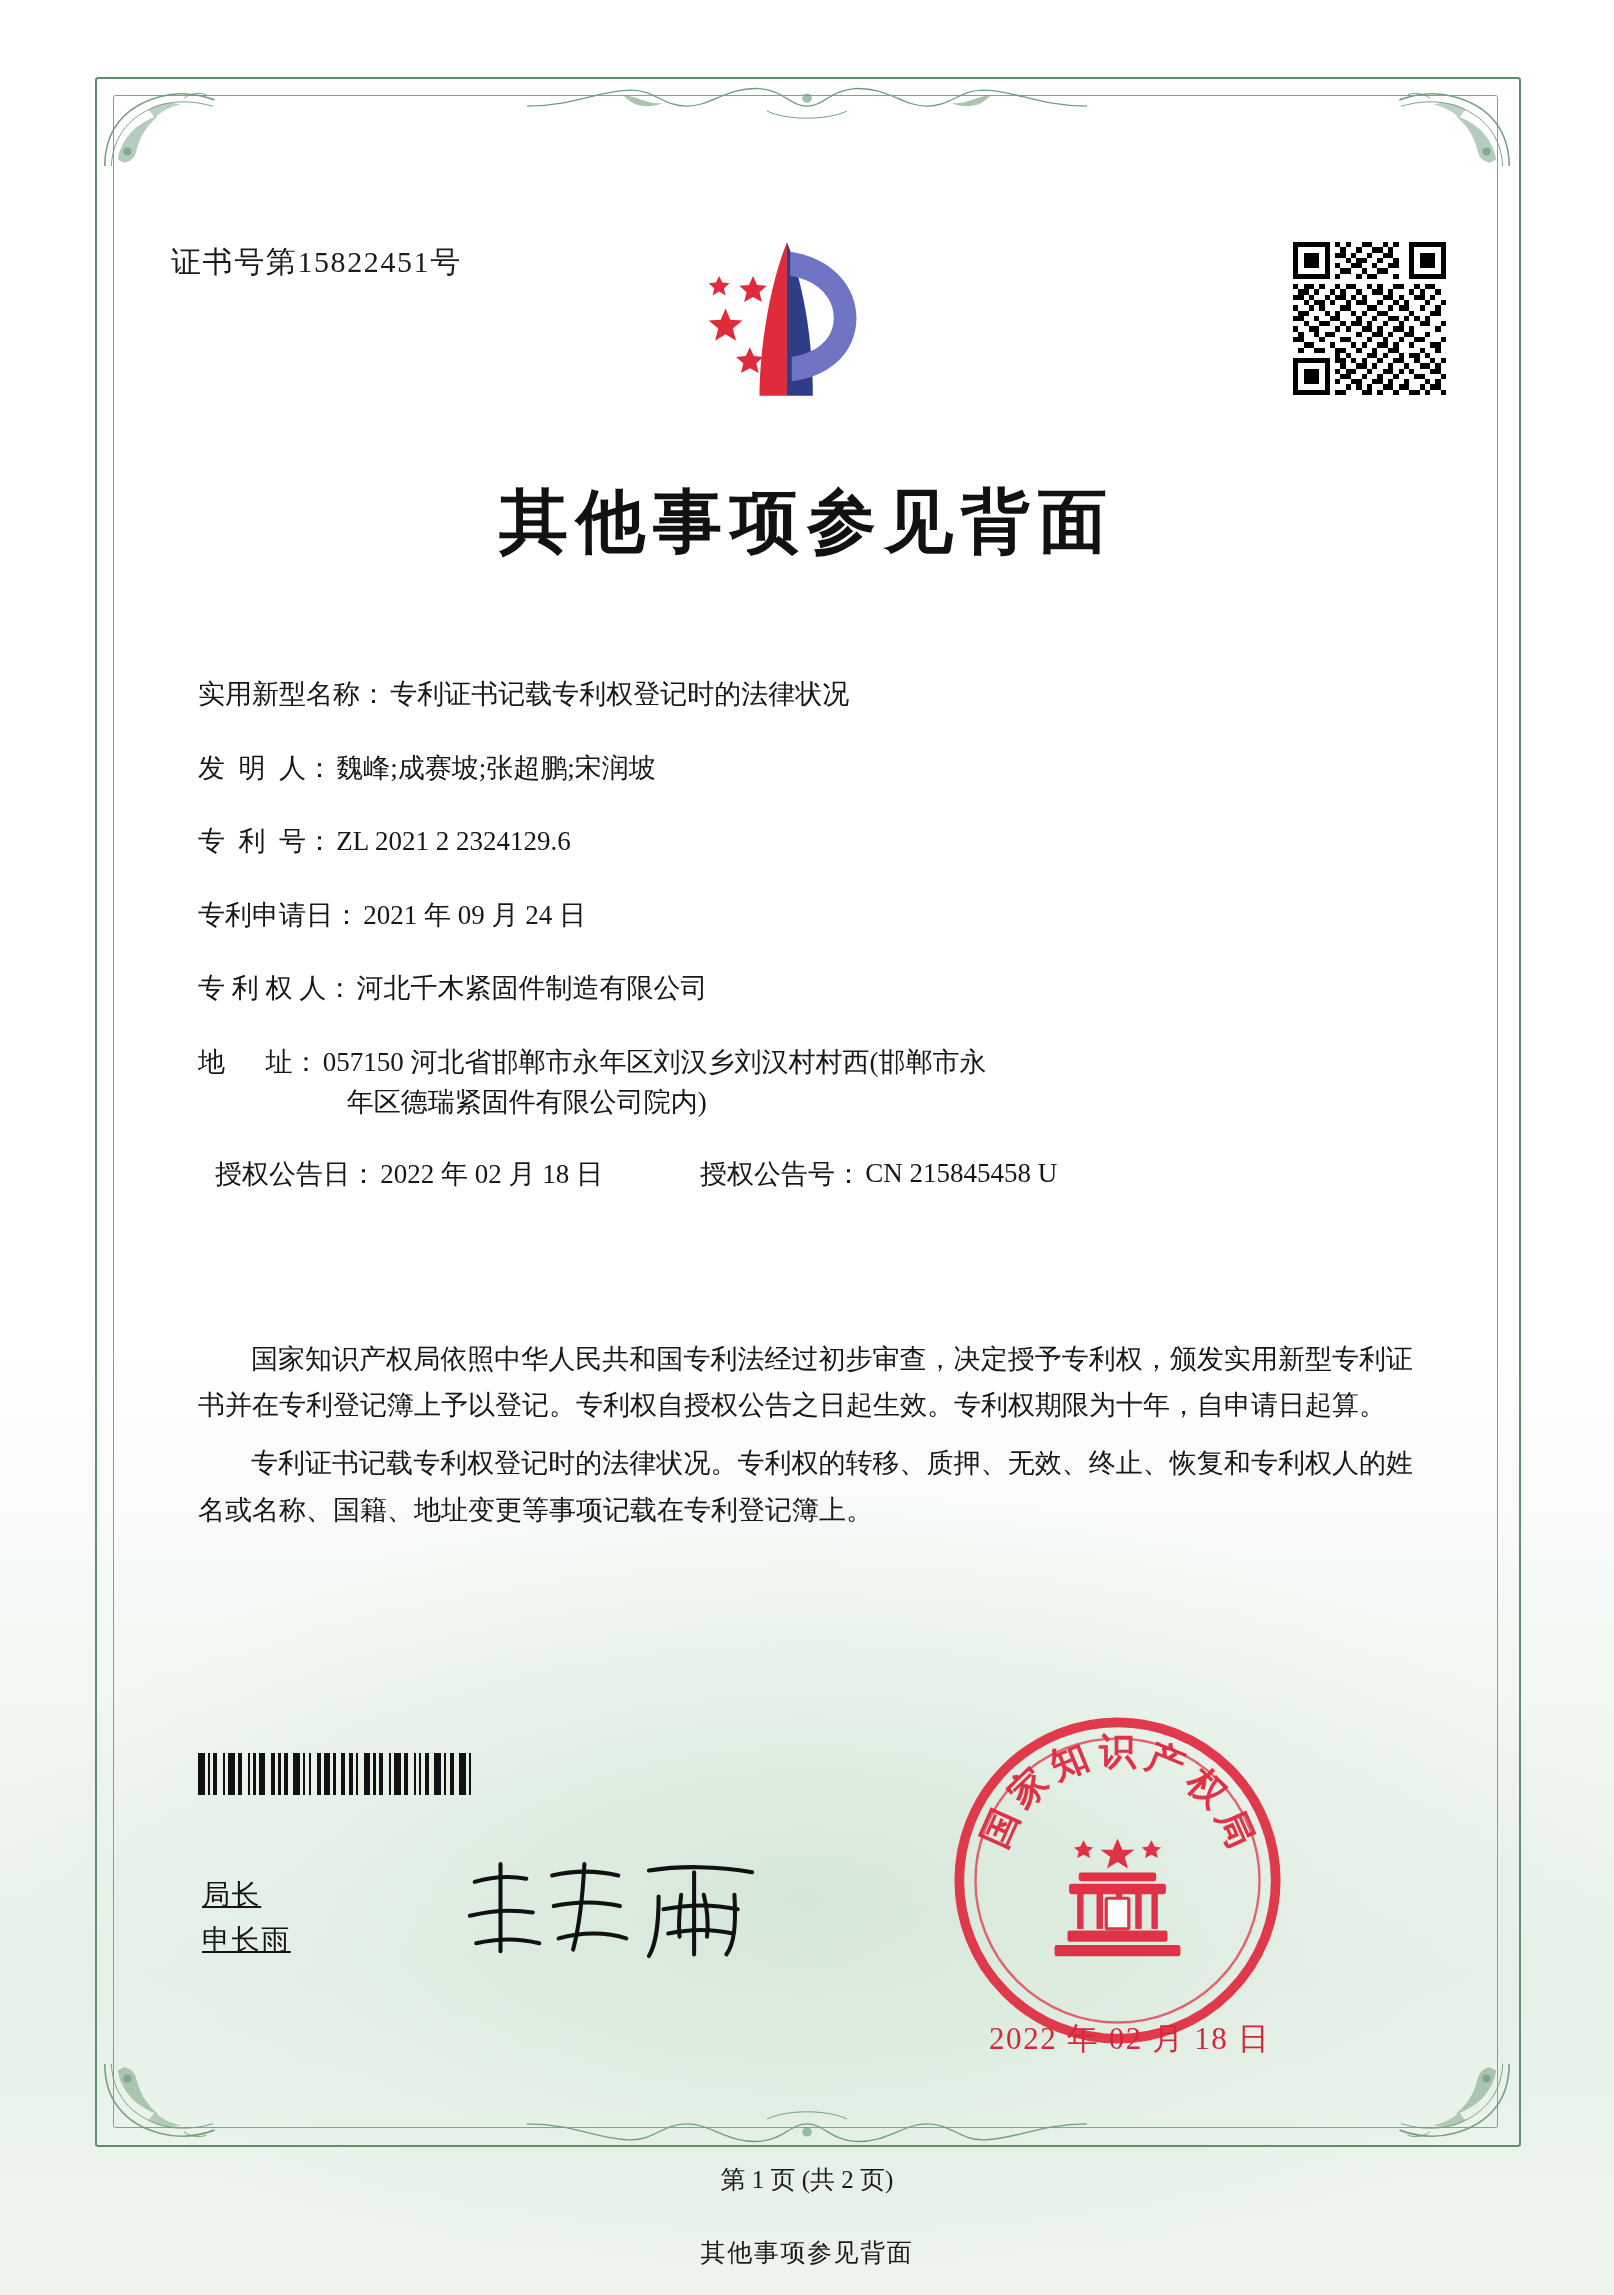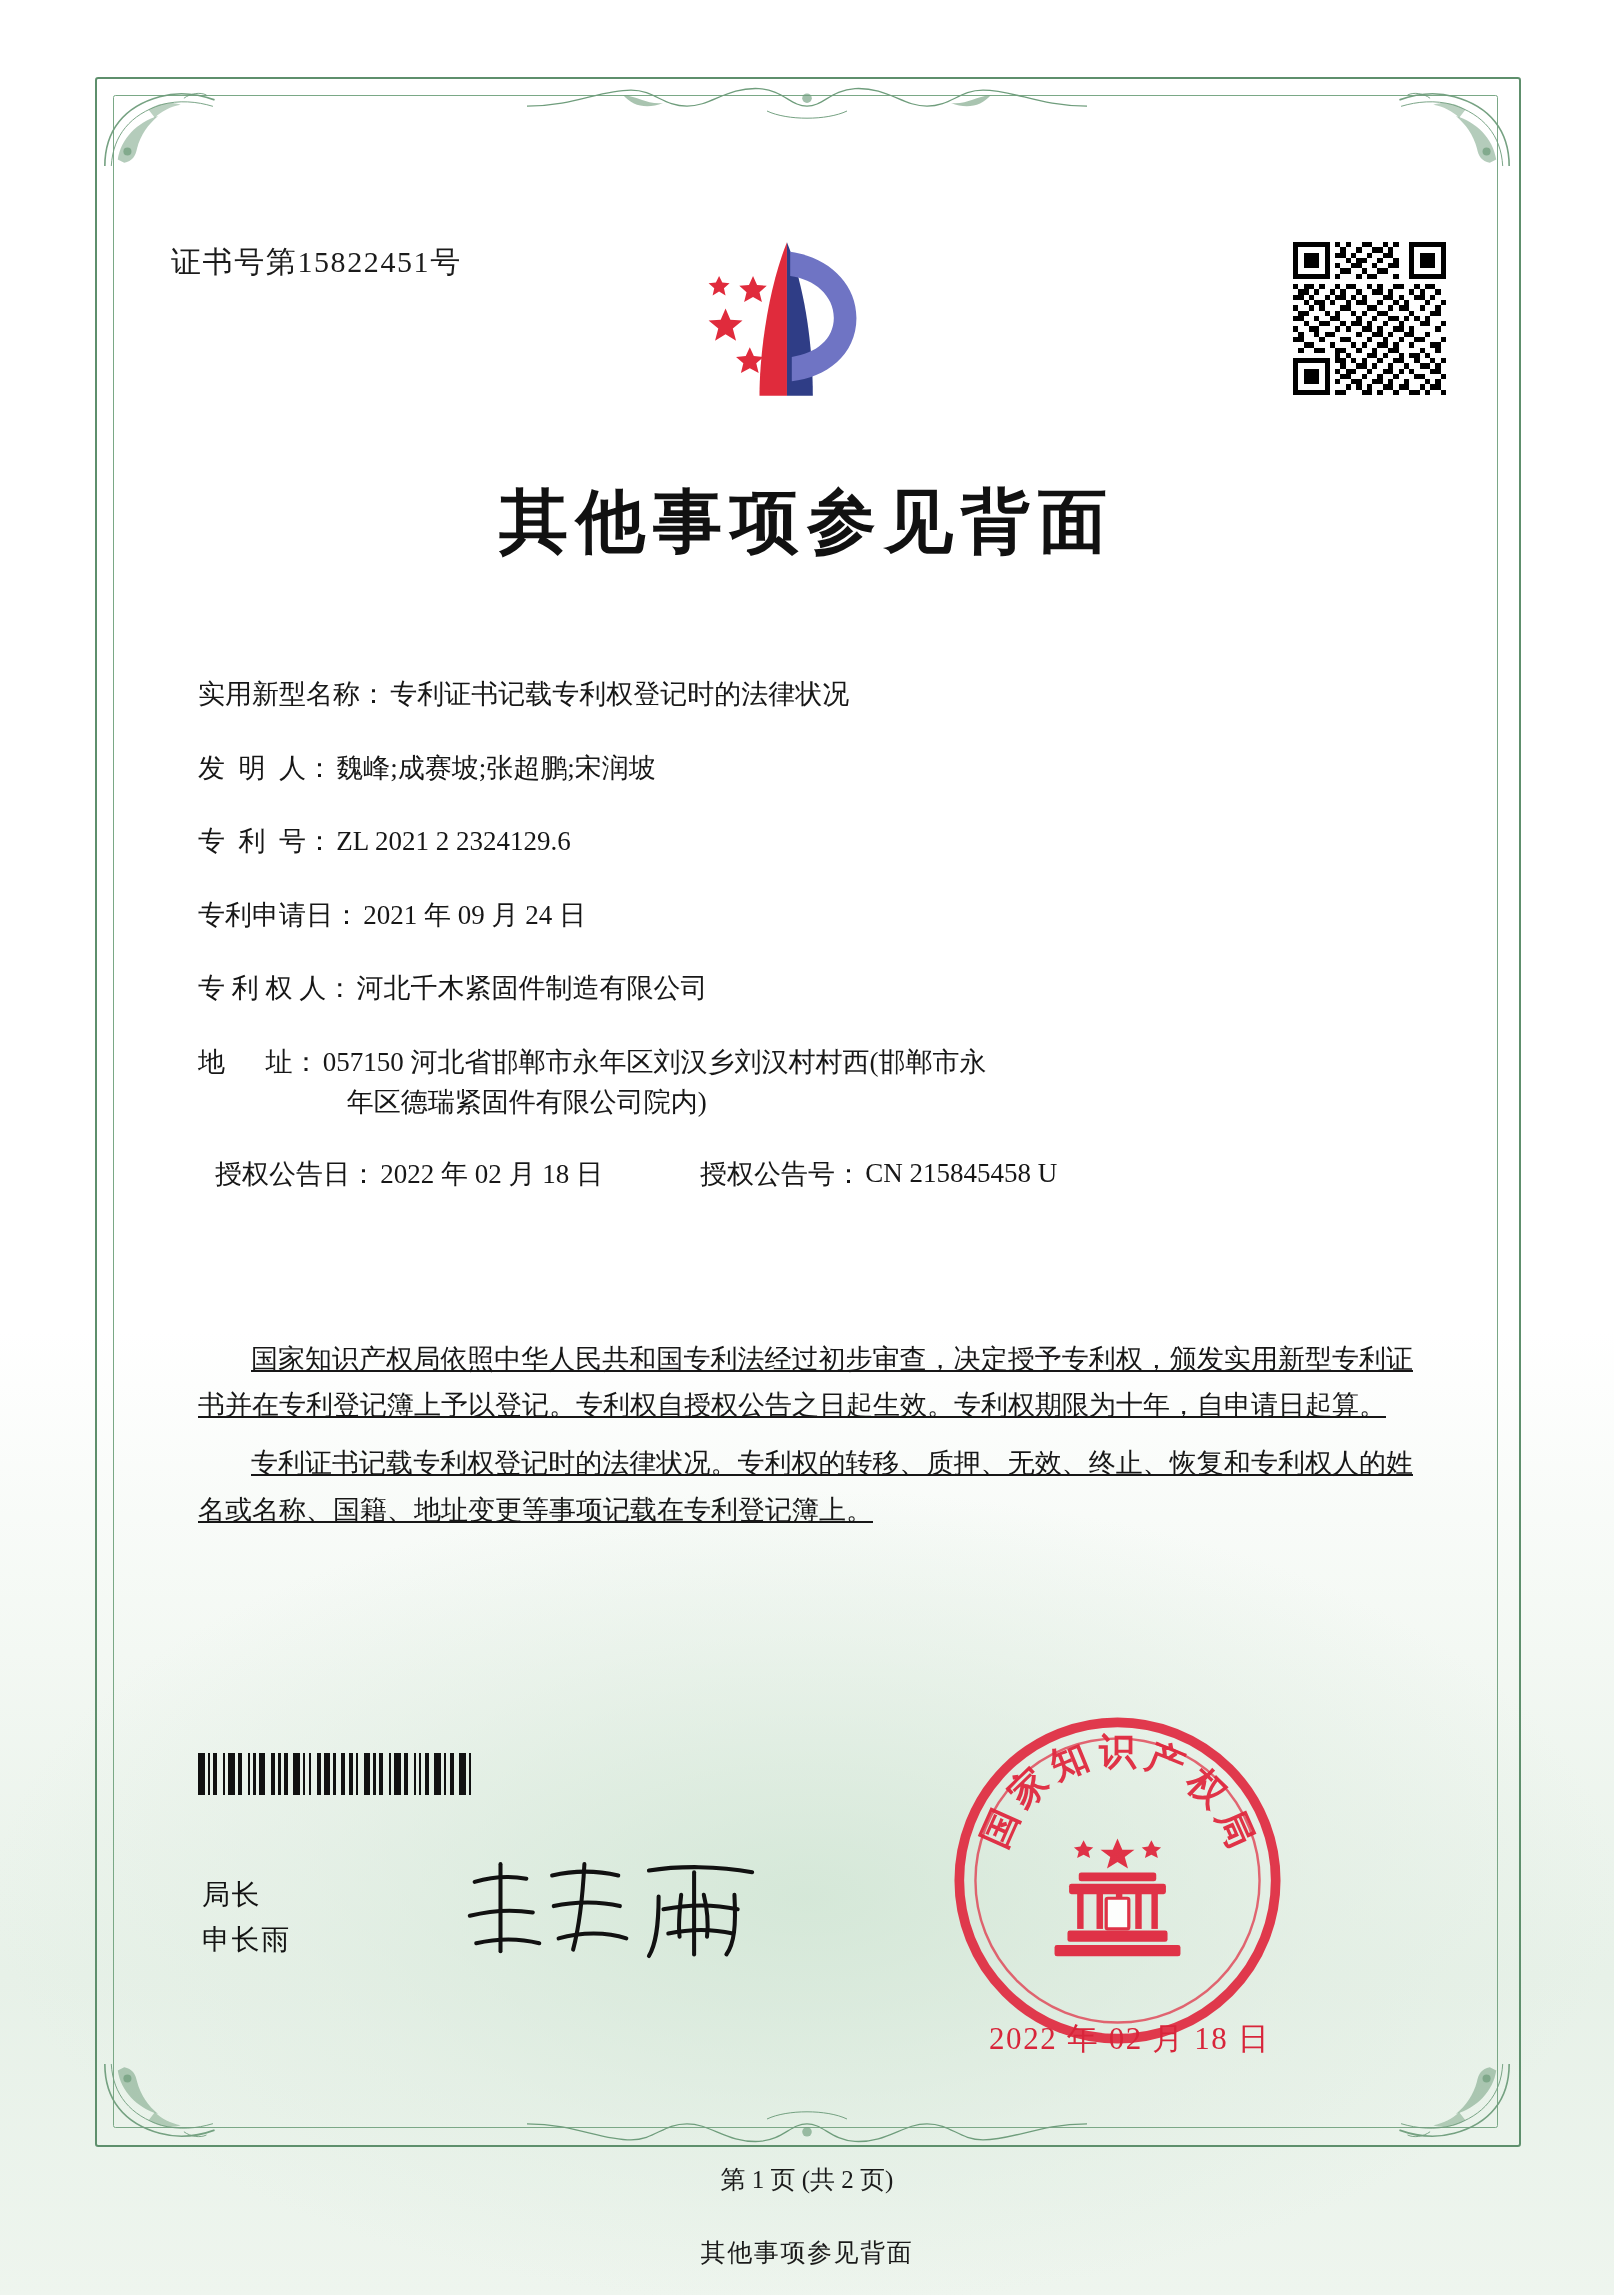--- a/index.html
+++ b/index.html
@@ -145,21 +145,20 @@
     left: 198px; top: 1336px;
     width: 1215px;
     font-size: 27px;
     line-height: 1.72;
     color: #171717;
     text-align: justify;
   }
   .paragraphs p {
     margin: 0 0 11.3px 0;
     text-indent: 53px;
-    text-decoration: underline;
   }
 
   
   .barcode {
     position: absolute;
     left: 198px; top: 1753px;
     width: 412px; height: 42px;
     display: flex;
     align-items: stretch;
     overflow: hidden;
@@ -172,20 +171,21 @@
   .barcode i.g3 { background: transparent; width: 5.6px; }
 
   
   .sig-label {
     position: absolute;
     left: 202px; top: 1873px;
     font-size: 28px;
     line-height: 1.6;
     color: #141414;
     letter-spacing: 1.6px;
+    text-decoration: underline;
   }
   .signature {
     position: absolute;
     left: 452px; top: 1848px;
     width: 339px; height: 121px;
     color: #111;
   }
   .signature svg { width: 100%; height: 100%; display: block; }
 
   

